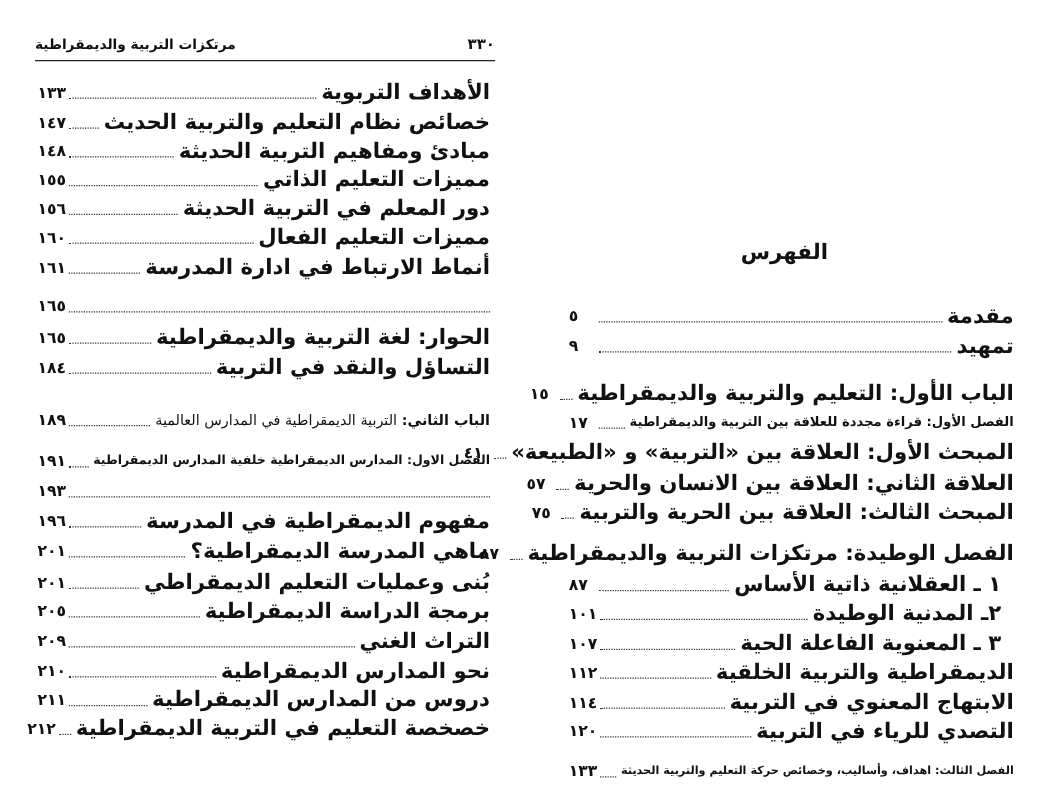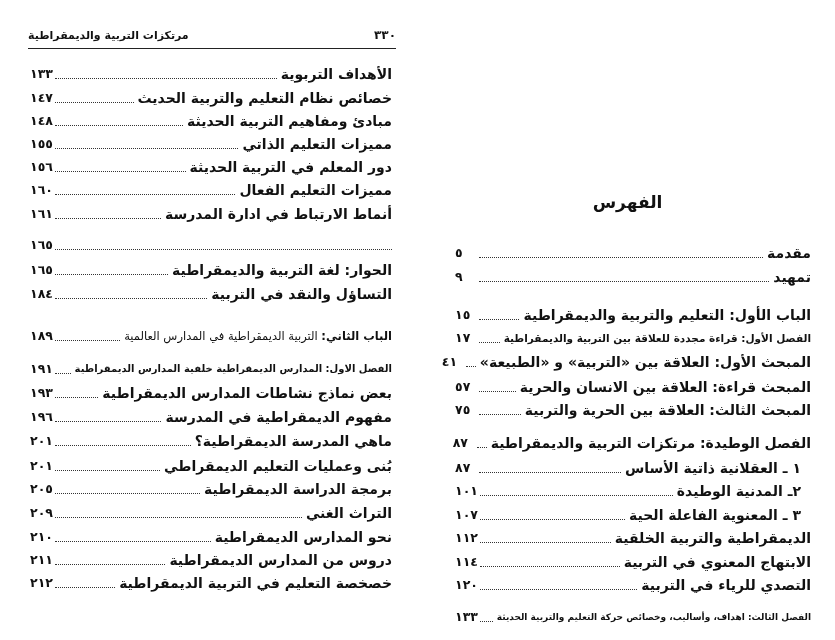--- a/index.html
+++ b/index.html
@@ -67,21 +67,21 @@
     align-items: flex-end;
     direction: ltr;
   }
   .page-left .toc-row { left: 30px; width: 362px; }
   .page-right .toc-row { left: 35px; width: 356px; }
   .page-right .toc-row.indent { width: 346px; }
 
   .entry-title {
     white-space: nowrap;
     direction: rtl;
-    font-size: 14px;
+    font-size: 17px;
     font-weight: bold;
     line-height: 20px;
     padding-left: 4px;
   }
   .entry-title .strong-label {
     font-weight: 900;
     text-decoration: none;
     letter-spacing: 0.2px;
   }
   .leader {
@@ -163,21 +163,20 @@
         <span class="entry-title" style="font-size: 11.5px;"><span class="strong-label">الباب الثاني:</span><span style="font-weight: normal;"> التربية الديمقراطية في المدارس العالمية</span></span>
         <span class="leader"></span>
         <span class="entry-page">١٨٩</span>
       </div>
       <div class="toc-row" style="top: 359px;">
         <span class="entry-title" style="font-size: 10px;">الفصل الاول: المدارس الديمقراطية خلفية المدارس الديمقراطية</span>
         <span class="leader"></span>
         <span class="entry-page">١٩١</span>
       </div>
       <div class="toc-row" style="top: 383px;">
-        <span class="entry-title">بعض نماذج نشاطات المدارس الديمقراطية</span>
         <span class="leader"></span>
         <span class="entry-page">١٩٣</span>
       </div>
       <div class="toc-row" style="top: 407px;">
         <span class="entry-title">مفهوم الديمقراطية في المدرسة</span>
         <span class="leader"></span>
         <span class="entry-page">١٩٦</span>
       </div>
       <div class="toc-row" style="top: 431px;">
         <span class="entry-title">ماهي المدرسة الديمقراطية؟</span>
@@ -239,21 +238,21 @@
         <span class="entry-title" style="font-size: 10.5px;">الفصل الأول: قراءة مجددة للعلاقة بين التربية والديمقراطية</span>
         <span class="leader"></span>
         <span class="entry-page">١٧</span>
       </div>
       <div class="toc-row" style="top: 320px;">
         <span class="entry-title">المبحث الأول: العلاقة بين «التربية» و «الطبيعة»</span>
         <span class="leader"></span>
         <span class="entry-page">٤١</span>
       </div>
       <div class="toc-row" style="top: 345px;">
-        <span class="entry-title">المبحث قراءة: العلاقة بين الانسان والحرية</span>
+        <span class="entry-title">العلاقة الثاني: العلاقة بين الانسان والحرية</span>
         <span class="leader"></span>
         <span class="entry-page">٥٧</span>
       </div>
       <div class="toc-row" style="top: 368px;">
         <span class="entry-title">المبحث الثالث: العلاقة بين الحرية والتربية</span>
         <span class="leader"></span>
         <span class="entry-page">٧٥</span>
       </div>
       <div class="toc-row" style="top: 401px;">
         <span class="entry-title">الفصل الوطيدة: مرتكزات التربية والديمقراطية</span>

